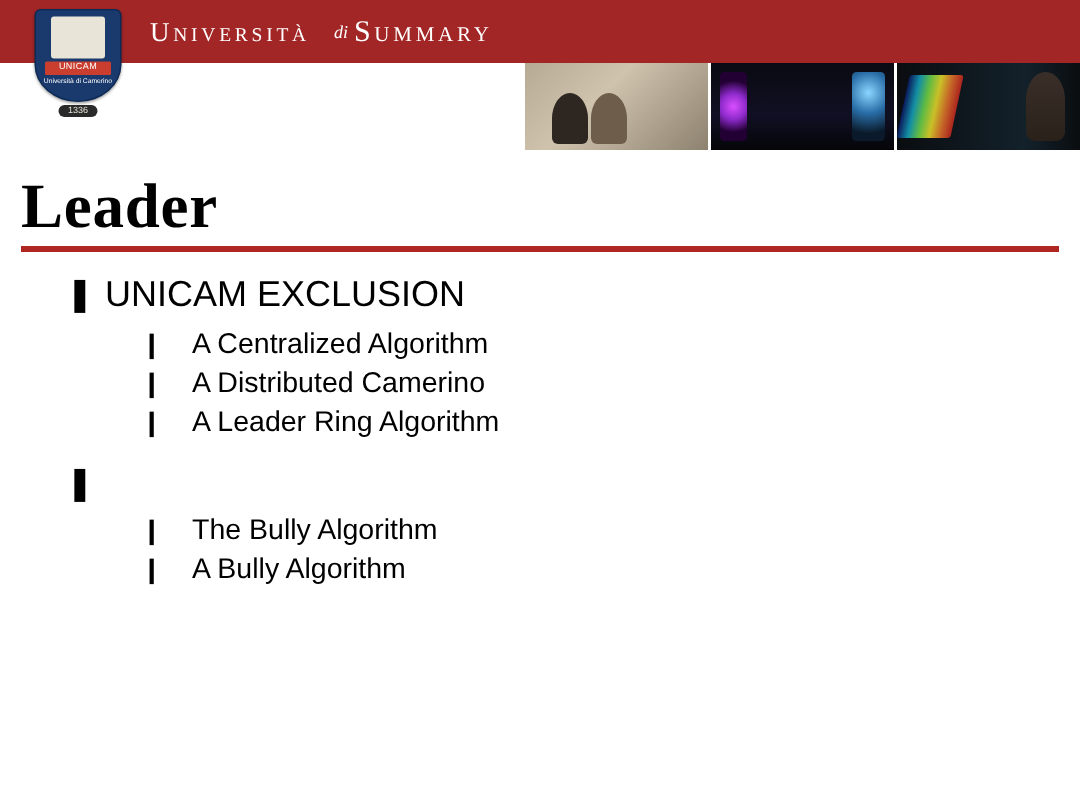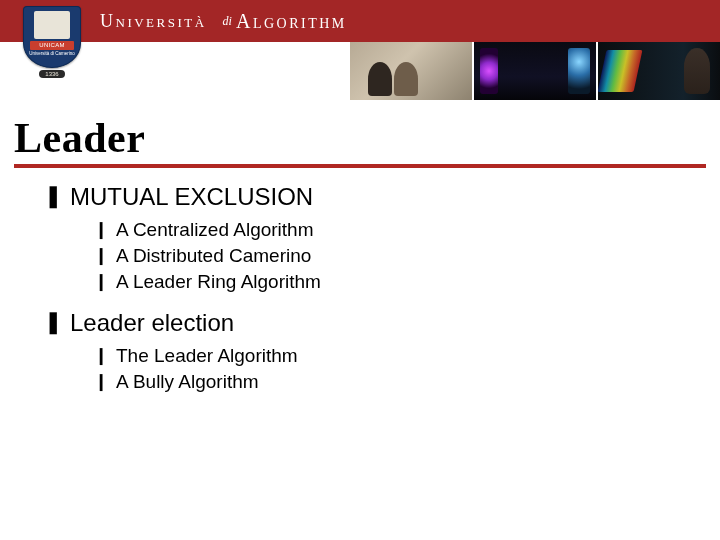--- a/index.html
+++ b/index.html
@@ -199,20 +199,21 @@
   .lvl2 .bullet {
     font-family: 'Segoe UI Symbol','Zapf Dingbats',sans-serif;
     font-size: 17px;
     line-height: 24px;
     width: 22px;
     flex: none;
   }
   .lvl2 .txt {
     font-size: 19px;
     line-height: 24px;
+    margin-left: 12px;
   }
 </style>
 </head>
 <body>
 
 <div class="header">
   <div class="header-top"></div>
   <div class="header-bottom"></div>
 
   <div class="crest-wrap">
@@ -220,64 +221,63 @@
       <div class="crest-inner"></div>
       <div class="crest-band">UNICAM</div>
       <div class="crest-sub">Università di Camerino</div>
     </div>
     <div class="crest-ribbon">1336</div>
   </div>
 
   <div class="uni-name">
     <span class="word1">Università</span>
     <span class="di">di</span>
-    <span class="word2">Algorithm</span>
+    <span class="word2">Summary</span>
   </div>
 
   <div class="photo-strip">
     <div class="photo photo1"></div>
     <div class="photo photo2"></div>
     <div class="photo photo3"></div>
   </div>
 </div>
 
 <div class="title-block">
   <div class="title-text">Leader</div>
   <div class="title-rule"></div>
 </div>
 
 <div class="content">
 
   <div class="lvl1">
     <span class="bullet">❚</span>
-    <span class="txt">MUTUAL EXCLUSION</span>
+    <span class="txt">UNICAM EXCLUSION</span>
   </div>
   <div class="sub-group">
     <div class="lvl2">
       <span class="bullet">❙</span>
       <span class="txt">A Centralized Algorithm</span>
     </div>
     <div class="lvl2">
       <span class="bullet">❙</span>
       <span class="txt">A Distributed Camerino</span>
     </div>
     <div class="lvl2">
       <span class="bullet">❙</span>
       <span class="txt">A Leader Ring Algorithm</span>
     </div>
   </div>
 
   <div class="lvl1">
     <span class="bullet">❚</span>
-    <span class="txt">Leader election</span>
   </div>
   <div class="sub-group">
     <div class="lvl2">
       <span class="bullet">❙</span>
-      <span class="txt">The Leader Algorithm</span>
+      <span class="txt">The Bully Algorithm</span>
     </div>
     <div class="lvl2">
       <span class="bullet">❙</span>
       <span class="txt">A Bully Algorithm</span>
     </div>
   </div>
 
 </div>
 
 </body></html>

